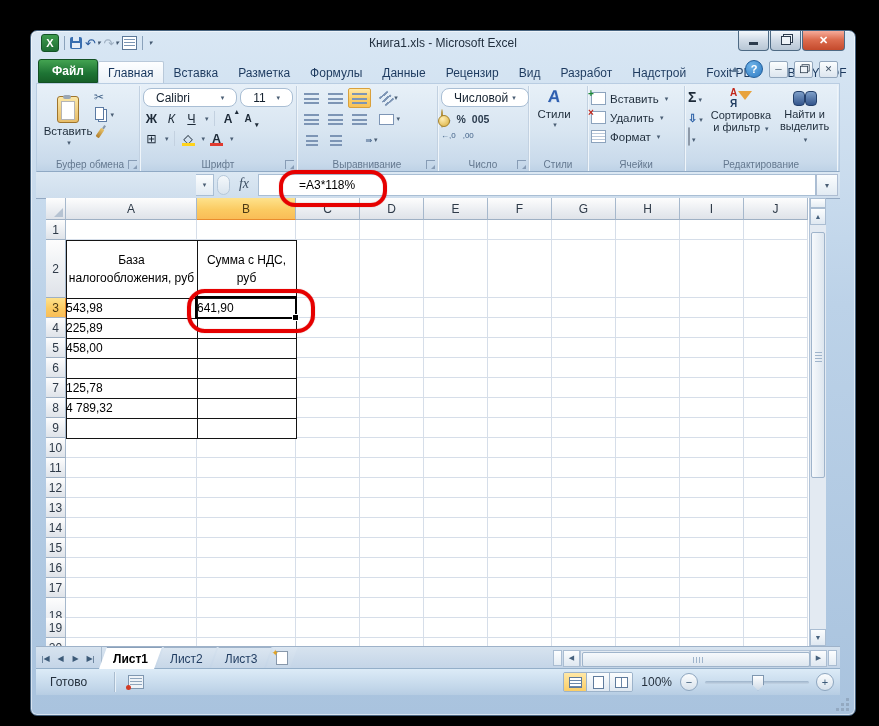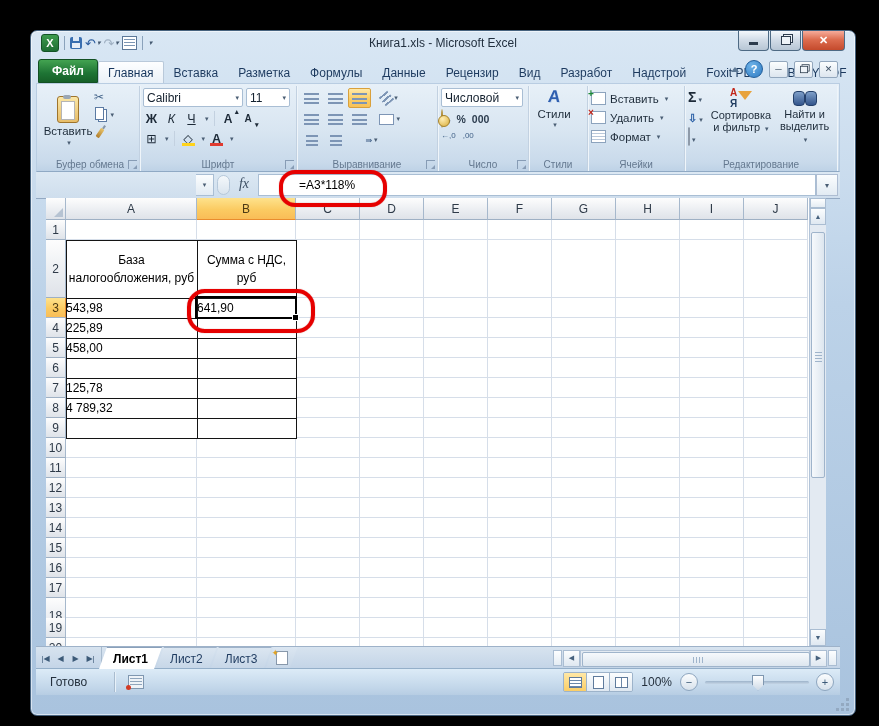--- a/index.html
+++ b/index.html
@@ -57,22 +57,22 @@
   
   .paste-btn{width:46px;display:flex;flex-direction:column;align-items:center;justify-content:center;gap:2px;border:1px solid transparent;border-radius:3px;}
   .clipboard-icon{width:20px;height:25px;background:linear-gradient(#fbe7a6,#e7bd69);border:1px solid #9e742c;border-radius:3px;position:relative;}
   .clipboard-icon::before{content:"";position:absolute;left:3px;top:4px;width:12px;height:17px;background:#fff;border:1px solid #b5b5b5;}
   .clipboard-icon::after{content:"";position:absolute;left:5px;top:-2px;width:8px;height:4px;background:#9aa7b5;border-radius:2px;}
   .clip-col{display:flex;flex-direction:column;justify-content:flex-start;gap:3px;padding:2px 0 0 2px;}
   .smico{width:20px;height:15px;display:flex;align-items:center;font-size:12px;color:#3f5f86;}
   .copy-glyph{width:9px;height:11px;border:1px solid #5b7aa3;background:#fff;box-shadow:3px 2px 0 -1px #fff,3px 2px 0 0 #5b7aa3;margin:0 4px 2px 1px;}
   .brush-glyph{width:4px;height:10px;background:linear-gradient(#e9c46a,#b07d2c);transform:rotate(35deg);border-radius:1px;margin-left:4px;box-shadow:0 -5px 0 -1px #8897a8;}
   
-  .selbox{background:#fff;border:1px solid #a9bed4;border-radius:2px;height:17px;display:flex;align-items:center;
-    font-size:12px;color:#14212f;padding:0 3px;justify-content:space-between;}
+  .selbox{background:#fff;border:1px solid #a9bed4;border-radius:8px;height:17px;display:flex;align-items:center;
+    font-size:12px;color:#14212f;padding:0 12px;justify-content:space-between;}
   .selbox .dd7{margin-left:4px;}
   .frow{display:flex;align-items:center;gap:3px;margin-top:3px;}
   .fbtn{min-width:17px;height:17px;display:flex;align-items:center;justify-content:center;font-size:12.5px;color:#1d2a38;border-radius:2px;}
   .fsep{width:1px;height:15px;background:#c3d1e0;margin:0 2px;}
   .u-underline{text-decoration:underline;}
   .colorbar{position:relative;}
   .colorbar::after{content:"";position:absolute;left:2px;right:2px;bottom:1px;height:3px;}
   .colorbar.red::after{background:#e03a2f;}
   .colorbar.yellow::after{background:#ffd31c;}
   .AA{font-size:12px;font-weight:bold;position:relative;}
@@ -374,21 +374,21 @@
     <div class="rgroup" style="width:84px">
       <div class="frow" style="margin-top:1px">
         <div class="selbox" style="width:74px">
           <span>Числовой</span>
           <span class="dd7">▾</span>
         </div>
       </div>
       <div class="frow" style="gap:6px">
         <span><span class="coin"></span><span class="dd7">▾</span></span>
         <span class="numtxt">%</span>
-        <span class="numtxt">000</span>
+        <span class="numtxt">005</span>
       </div>
       <div class="frow" style="gap:7px">
         <span class="mini8">←,0</span>
         <span class="mini8">,00</span>
       </div>
       <div class="glabel">Число</div>
       <span class="dlg"></span>
     </div>
 
     <div class="rgroup" style="width:52px">

